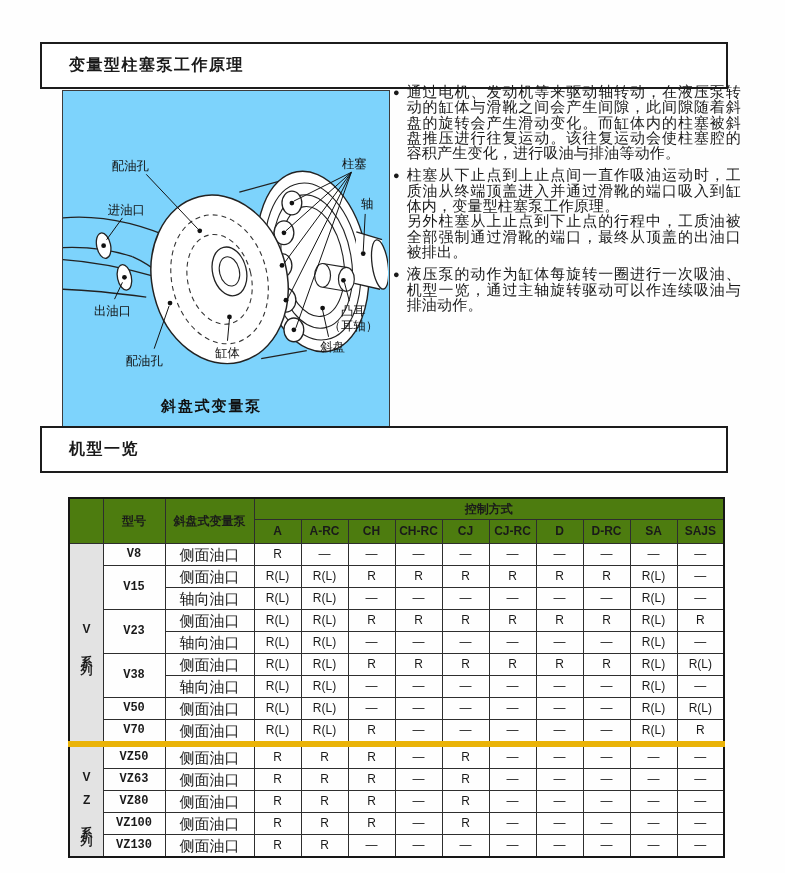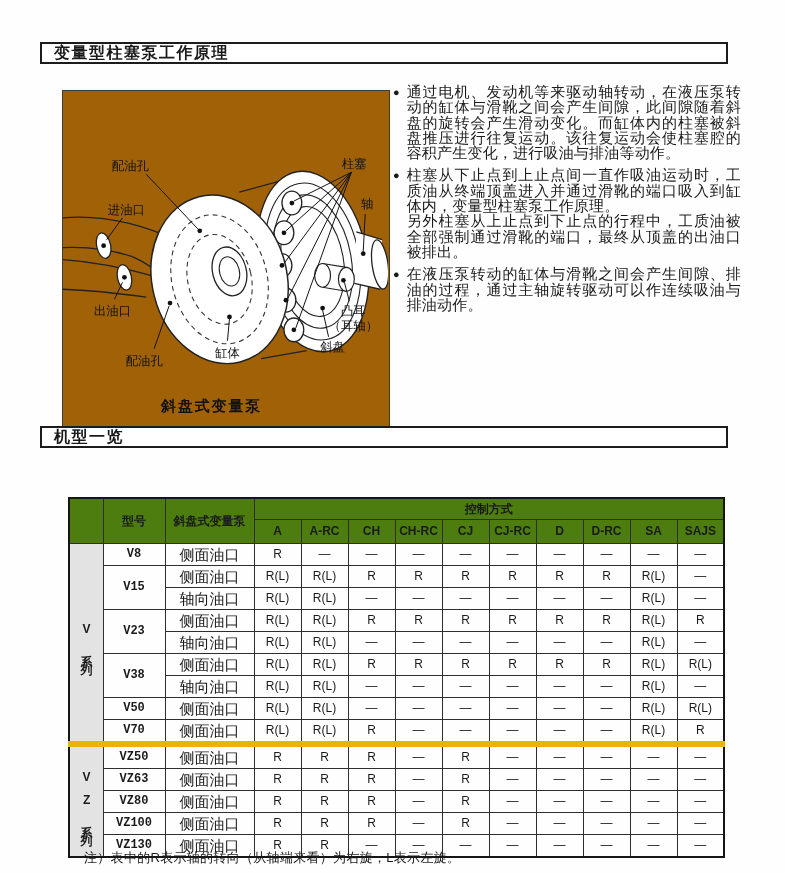--- a/index.html
+++ b/index.html
@@ -1,26 +1,26 @@
 <!DOCTYPE html>
 <html><head>
 <meta charset="utf-8">
 <style>
   html,body{margin:0;padding:0;background:#ffffff;}
   body{font-family:"Liberation Sans","DejaVu Sans",sans-serif;color:#1a1a1a;}
   .page{position:relative;width:785px;height:873px;background:#fefefe;overflow:hidden;}
 
-  .section-title{position:absolute;left:40px;width:688px;height:22px;border:2px solid #1c1c1c;
-    background:#fff;display:flex;align-items:center;padding-left:12px;box-sizing:border-box;
+  .section-title{position:absolute;left:40px;width:688px;height:47px;border:2px solid #1c1c1c;
+    background:#fff;display:flex;align-items:center;padding-left:27px;box-sizing:border-box;
     font-size:16px;font-weight:bold;letter-spacing:1.5px;}
   #title1{top:42px;}
   #title2{top:426px;}
 
   .diagram-box{position:absolute;left:62px;top:90px;width:328px;height:345px;
-    border:1.5px solid #3c3c3c;box-sizing:border-box;background:#a16207;}
+    border:1.5px solid #3c3c3c;box-sizing:border-box;background:#7dd3fc;}
   .diagram-box svg{display:block;}
   .dlabel{font-size:12.5px;fill:#111;font-weight:500;}
   .dcap{font-size:15px;fill:#111;font-weight:600;letter-spacing:2px;}
 
   .bullets{position:absolute;left:393px;top:84px;width:348px;list-style:none;margin:0;padding:0;}
   .bullets li{display:flex;gap:7px;margin-bottom:7px;}
   .bullet-dot{flex:0 0 auto;font-size:11px;line-height:15px;padding-top:1px;}
   .bullet-text{font-size:15px;line-height:15.3px;text-align:justify;white-space:pre-line;letter-spacing:0.2px;}
 
   .table-wrap{position:absolute;left:68px;top:497px;}
@@ -155,21 +155,21 @@
       <span class="bullet-dot">●</span>
       <span class="bullet-text">通过电机、发动机等来驱动轴转动，在液压泵转动的缸体与滑靴之间会产生间隙，此间隙随着斜盘的旋转会产生滑动变化。而缸体内的柱塞被斜盘推压进行往复运动。该往复运动会使柱塞腔的容积产生变化，进行吸油与排油等动作。</span>
     </li>
     <li>
       <span class="bullet-dot">●</span>
       <span class="bullet-text">柱塞从下止点到上止点间一直作吸油运动时，工质油从终端顶盖进入并通过滑靴的端口吸入到缸体内，变量型柱塞泵工作原理。
 另外柱塞从上止点到下止点的行程中，工质油被全部强制通过滑靴的端口，最终从顶盖的出油口被排出。</span>
     </li>
     <li>
       <span class="bullet-dot">●</span>
-      <span class="bullet-text">在液压泵转动的缸体与滑靴之间会产生间隙、排油的过程，通过主轴旋转驱动可以作连续吸油与排油动作。</span>
+      <span class="bullet-text">液压泵的动作为缸体每旋转一圈进行一次吸油、机型一览，通过主轴旋转驱动可以作连续吸油与排油动作。</span>
     </li>
   </ul>
 
   <div class="section-title" id="title2">
     <span>机型一览</span>
   </div>
 
   <div class="table-wrap">
     <table id="pump-table">
       <colgroup>
@@ -400,15 +400,14 @@
             <td class="value-cell">—</td>
             <td class="value-cell">—</td>
             <td class="value-cell">—</td>
             <td class="value-cell">—</td>
             <td class="value-cell">—</td>
           </tr>
         </tbody>
     </table>
   </div>
 
-  <div class="note">注）表中的R表示轴的转向（从轴端来看）为右旋，L表示左旋。</div>
 
 </div>
 
 </body></html>

